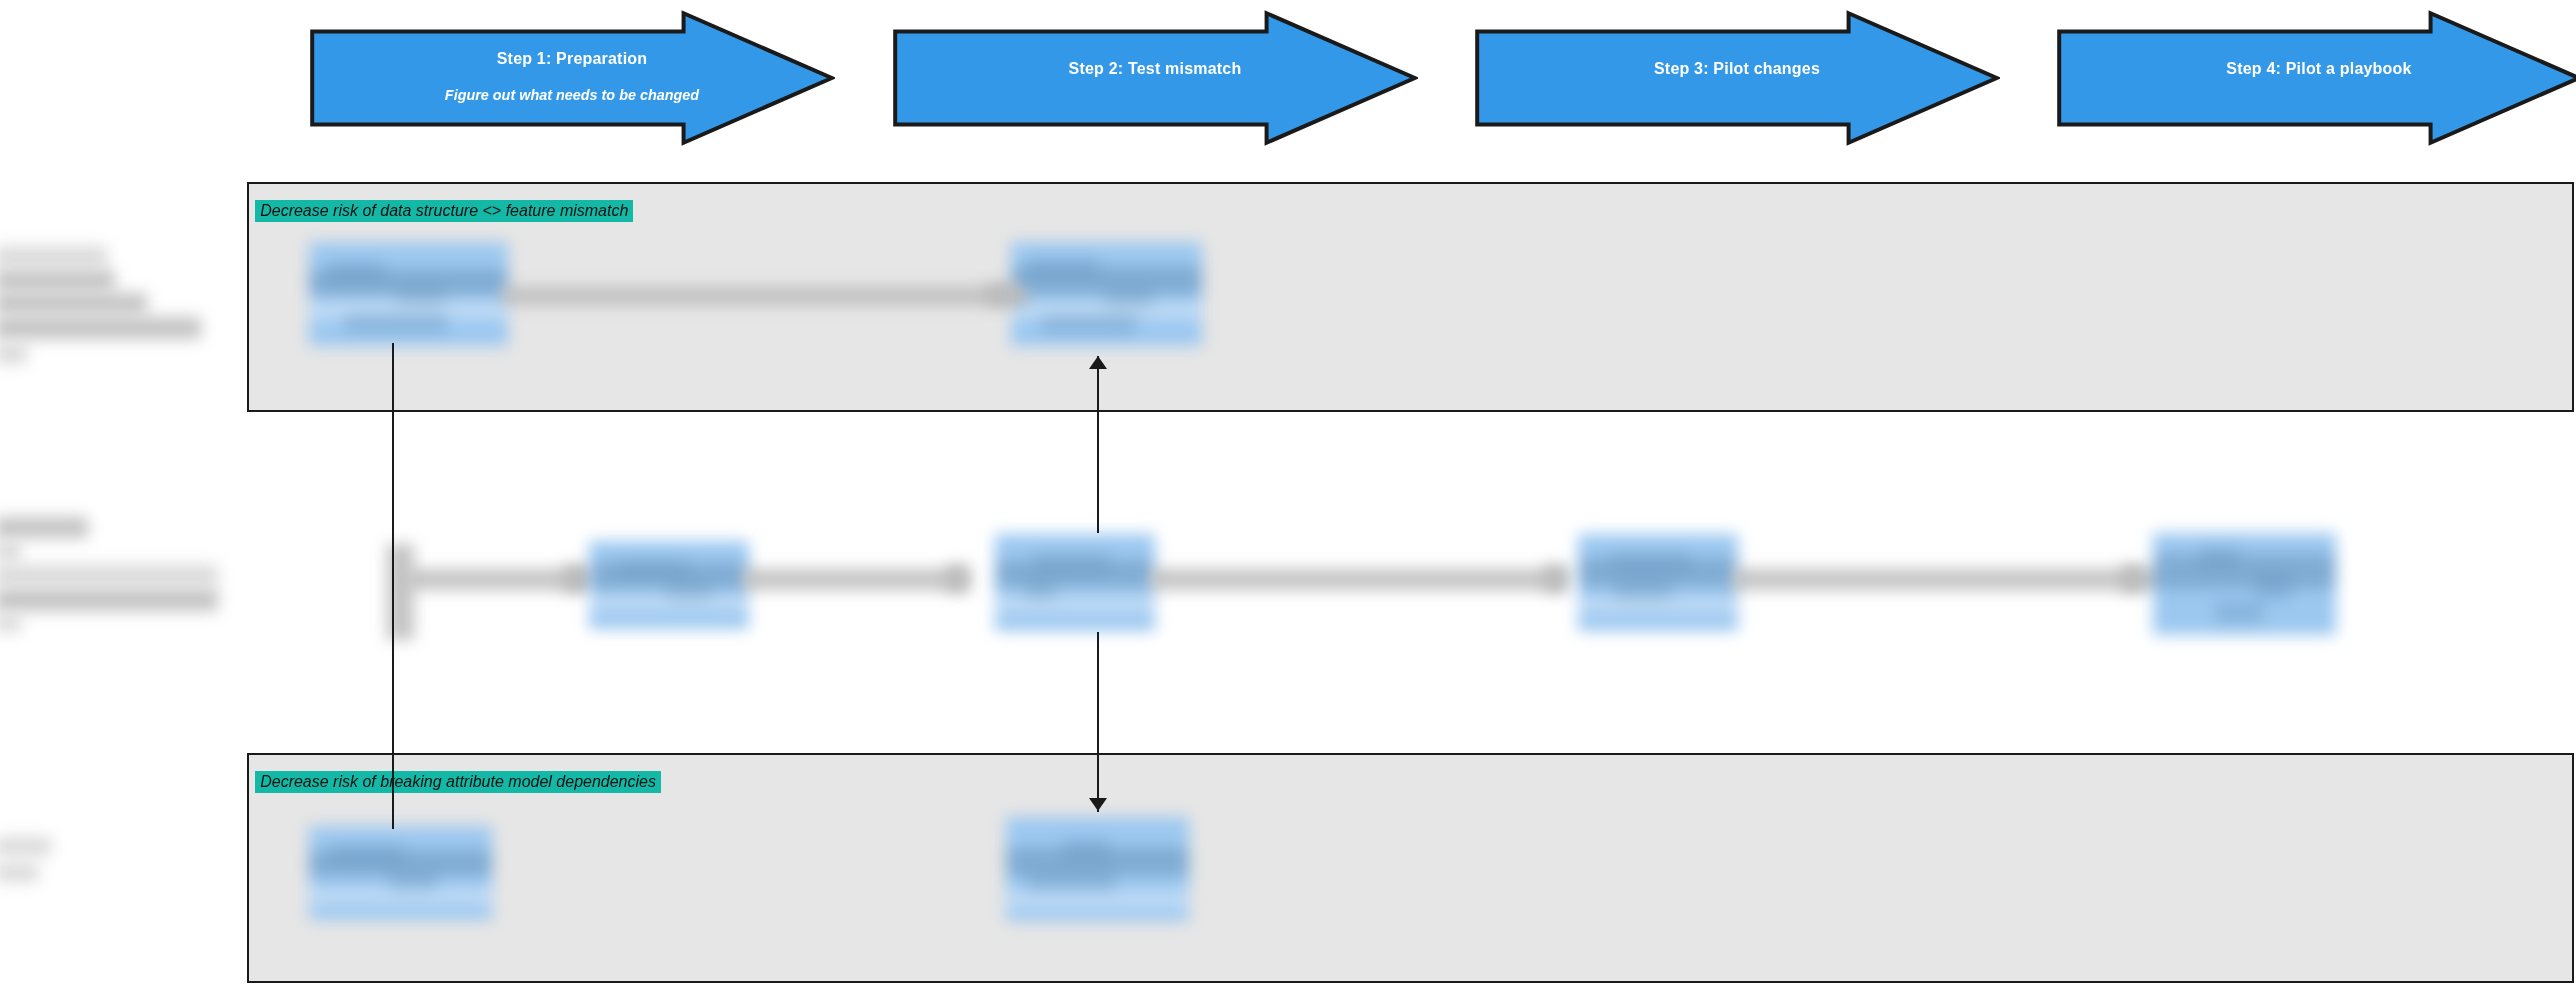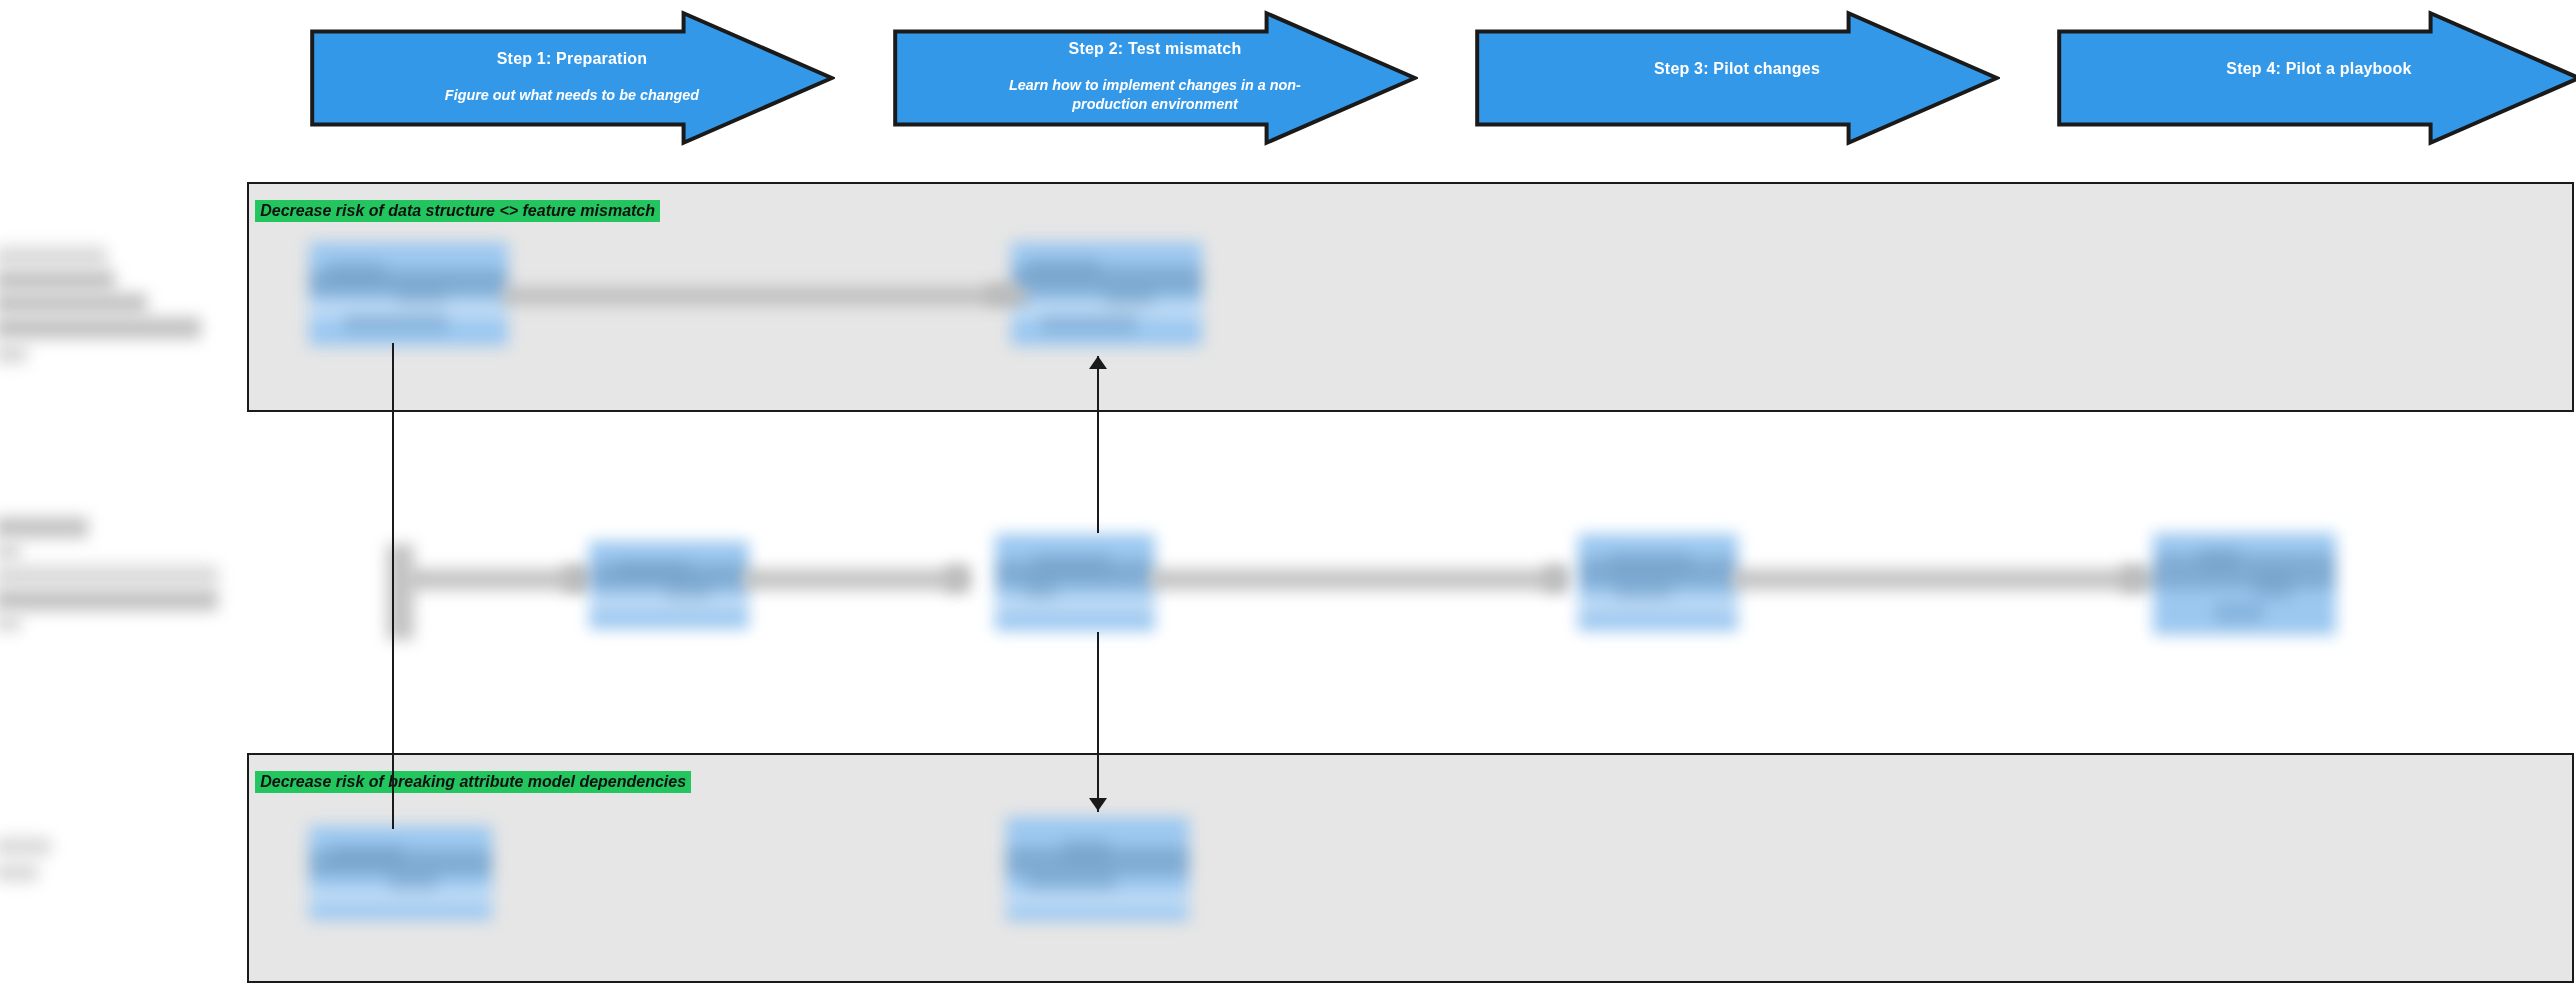--- a/index.html
+++ b/index.html
@@ -31,23 +31,23 @@
 
   
   .lane{
     position:absolute;
     background:#e6e6e6;
     border:2.4px solid #1a1a1a;
     box-sizing:border-box;
   }
   .lane-label{
     position:absolute;left:6.4px;
-    background:#22c55e;
+    background:#14b8a6;
     color:#111111;
-    font-weight:bold;font-style:italic;font-size:16px;
+    font-weight:normal;font-style:italic;font-size:16px;
     padding:1.6px 4.8px 2.4px 4.8px;
     white-space:nowrap;
   }
 
   
   .node{
     position:absolute;
     border-radius:1.6px;
     filter:blur(7.2px);
     background:#9cc8f0;
@@ -89,21 +89,20 @@
       <div class="sub">Figure out what needs to be changed</div>
     </div>
   </div>
 
   <div class="arrow" style="left:892px;top:9.6px;width:526px;height:136px;">
     <svg class="chev" viewBox="0 0 660 170" preserveAspectRatio="none">
       <polygon points="4,27 470,27 470,4 656,85 470,166 470,143 4,143" fill="#3498e8" stroke="#1a1a1a" stroke-width="5"></polygon>
     </svg>
     <div class="txt">
       <div class="title">Step 2: Test mismatch</div>
-      <div class="sub">Learn how to implement changes in a non-production environment</div>
     </div>
   </div>
 
   <div class="arrow" style="left:1474px;top:9.6px;width:526px;height:136px;">
     <svg class="chev" viewBox="0 0 660 170" preserveAspectRatio="none">
       <polygon points="4,27 470,27 470,4 656,85 470,166 470,143 4,143" fill="#3498e8" stroke="#1a1a1a" stroke-width="5"></polygon>
     </svg>
     <div class="txt">
       <div class="title">Step 3: Pilot changes</div>
     </div>

